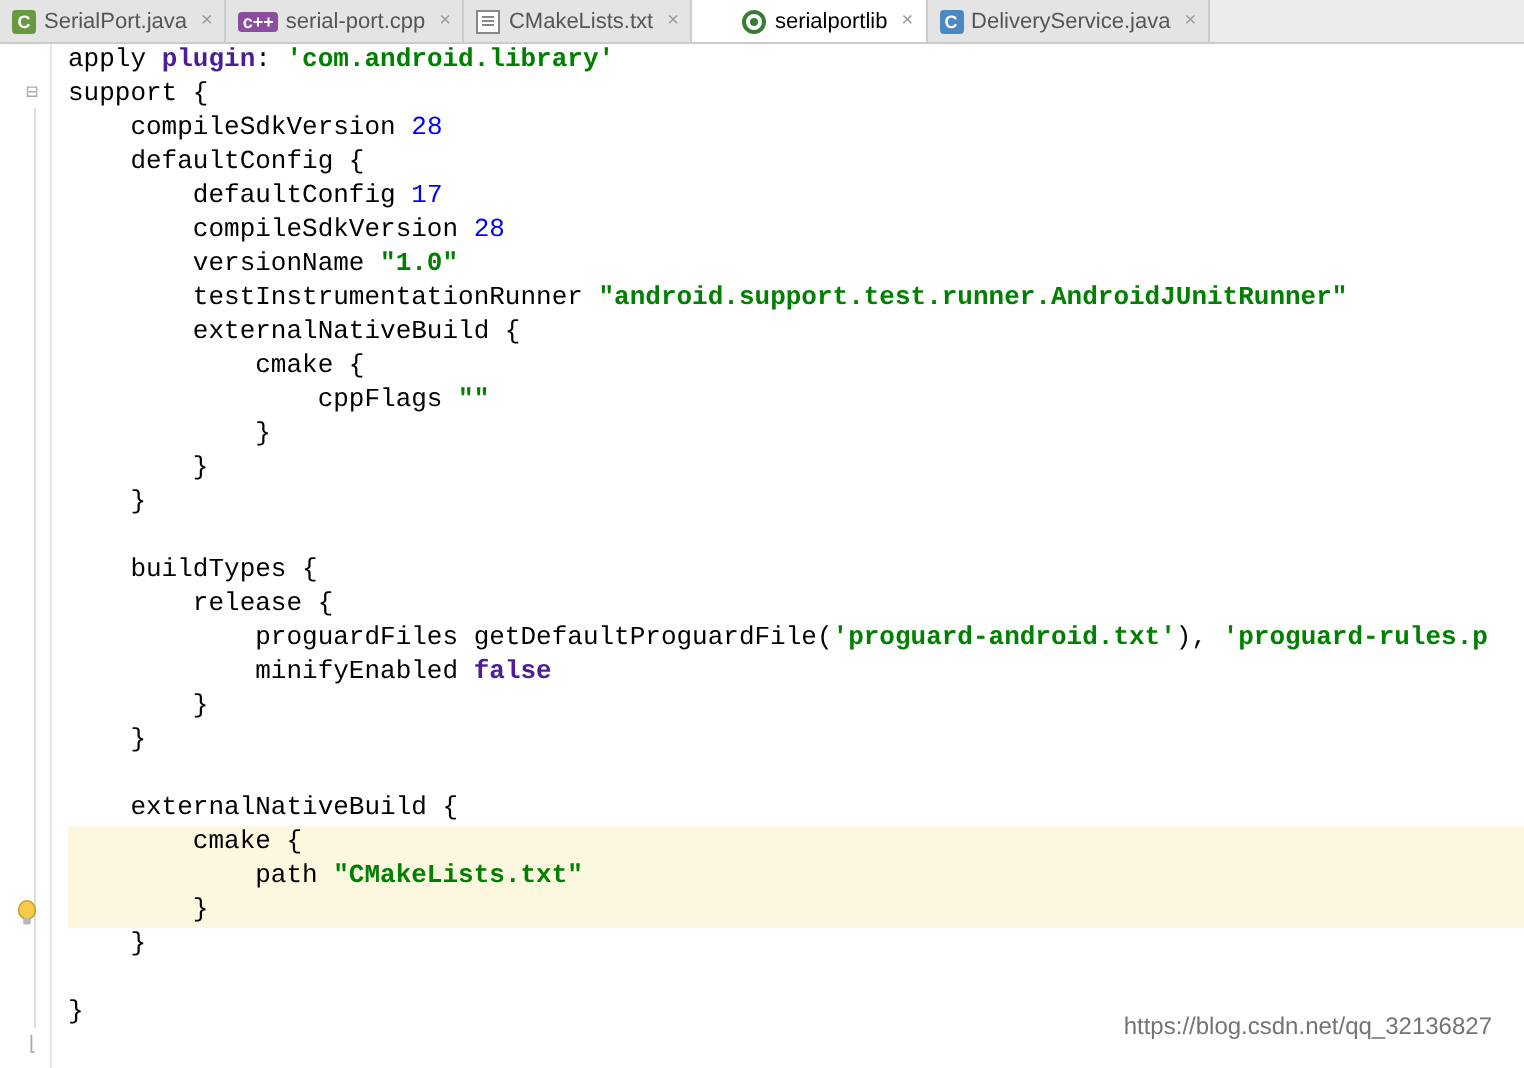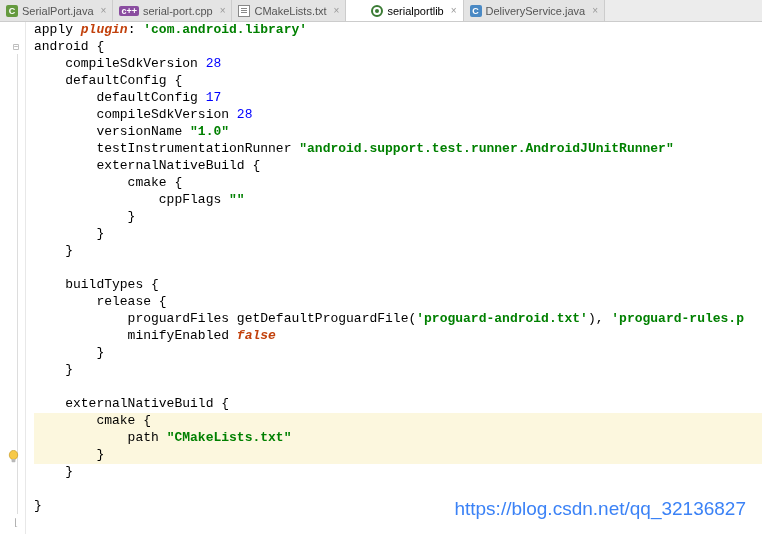--- a/index.html
+++ b/index.html
@@ -17,24 +17,24 @@
 .icon-grd::after{content:"";width:4px;height:4px;border-radius:50%;background:#3a7b34;}
 .editor { display:flex; height:calc(100% - 22px); }
 .gutter { width:26px; background:#fff; border-right:1px solid #e8e8e8; position:relative; }
 .fold { position:absolute; left:13px; color:#aaa; font-size:10px; cursor:pointer; user-select:none;}
 .foldline { position:absolute; left:17px; width:1px; background:#ddd; }
 .bulb { position:absolute; left:8px; width:11px; height:14px; }
 .bulb svg{width:11px;height:14px;}
 .code { flex:1; padding-left:8px; position:relative; }
 .line { height:17px; white-space:pre; }
 .hl { background:#fcf7de; }
-.kw { color:#c2410c; font-weight:bold;font-style:italic; }
+.kw { color:#4c1d95; font-weight:bold; }
 .str { color:#008000; font-weight:bold; }
 .num { color:#0000ff; }
-.watermark { position:absolute; right:16px; bottom:14px; color:#3b82f6; font-family:Arial,sans-serif; font-size:19px; pointer-events:none; }
+.watermark { position:absolute; right:16px; bottom:14px; color:#737373; font-family:Arial,sans-serif; font-size:12px; pointer-events:none; }
 </style>
 </head>
 <body>
 
 <div class="tabs">
   <div class="tab">
       <span class="icon-c">C</span>
       <span>SerialPort.java</span>
       <span class="close">×</span>
     </div>
@@ -69,21 +69,21 @@
     <span class="fold" style="top:495px">⌊</span>
     <div class="bulb" style="top:428px">
       <svg viewBox="0 0 11 14">
           <ellipse cx="5.5" cy="5" rx="4.2" ry="4.6" fill="#f7c948" stroke="#c79a1e" stroke-width="0.7"></ellipse>
           <rect x="3.6" y="9" width="3.8" height="3.2" fill="#b8b8b8" rx="0.7"></rect>
         </svg>
     </div>
   </div>
   <div class="code">
     <div class="line"><span>apply </span><span class="kw">plugin</span><span>: </span><span class="str">'com.android.library'</span></div>
-    <div class="line">android {</div>
+    <div class="line">support {</div>
     <div class="line"><span>    compileSdkVersion </span><span class="num">28</span></div>
     <div class="line">    defaultConfig {</div>
     <div class="line"><span>        defaultConfig </span><span class="num">17</span></div>
     <div class="line"><span>        compileSdkVersion </span><span class="num">28</span></div>
     <div class="line"><span>        versionName </span><span class="str">"1.0"</span></div>
     <div class="line"><span>        testInstrumentationRunner </span><span class="str">"android.support.test.runner.AndroidJUnitRunner"</span></div>
     <div class="line">        externalNativeBuild {</div>
     <div class="line">            cmake {</div>
     <div class="line"><span>                cppFlags </span><span class="str">""</span></div>
     <div class="line">            }</div>

